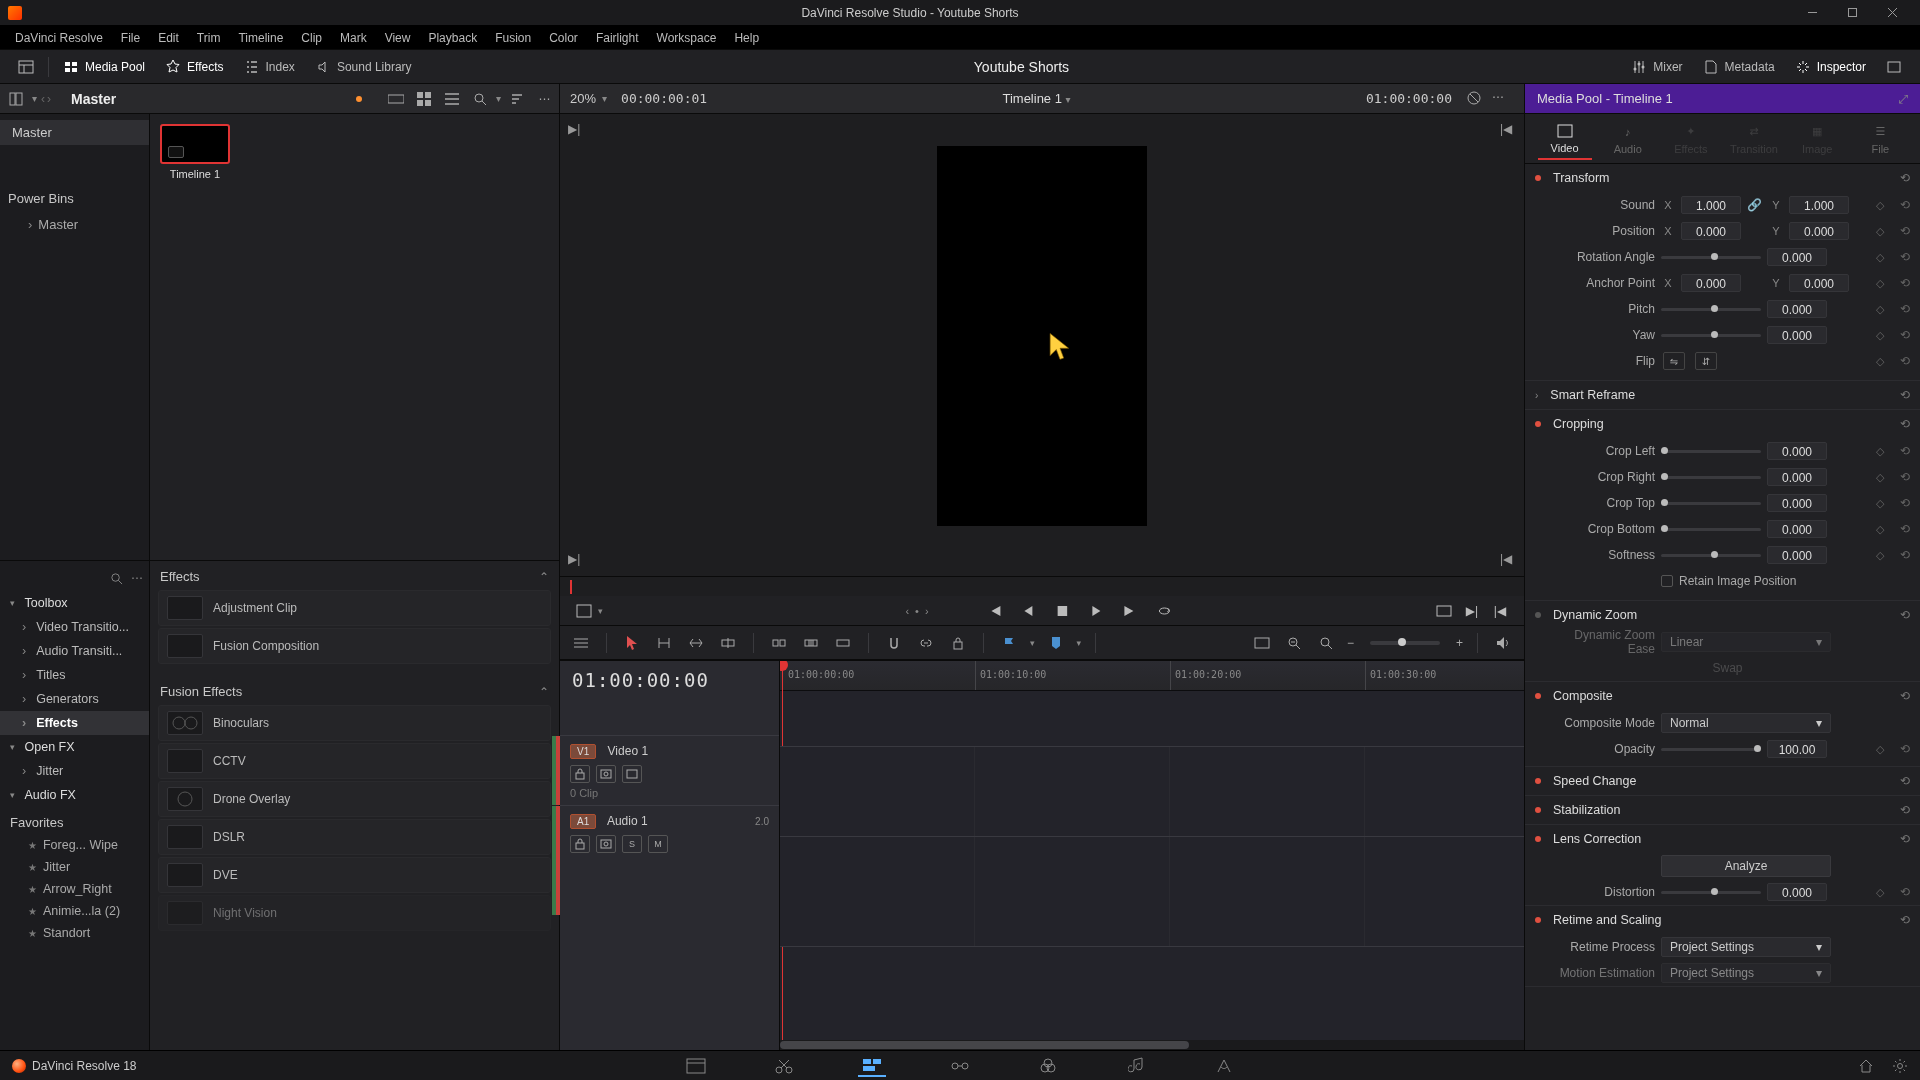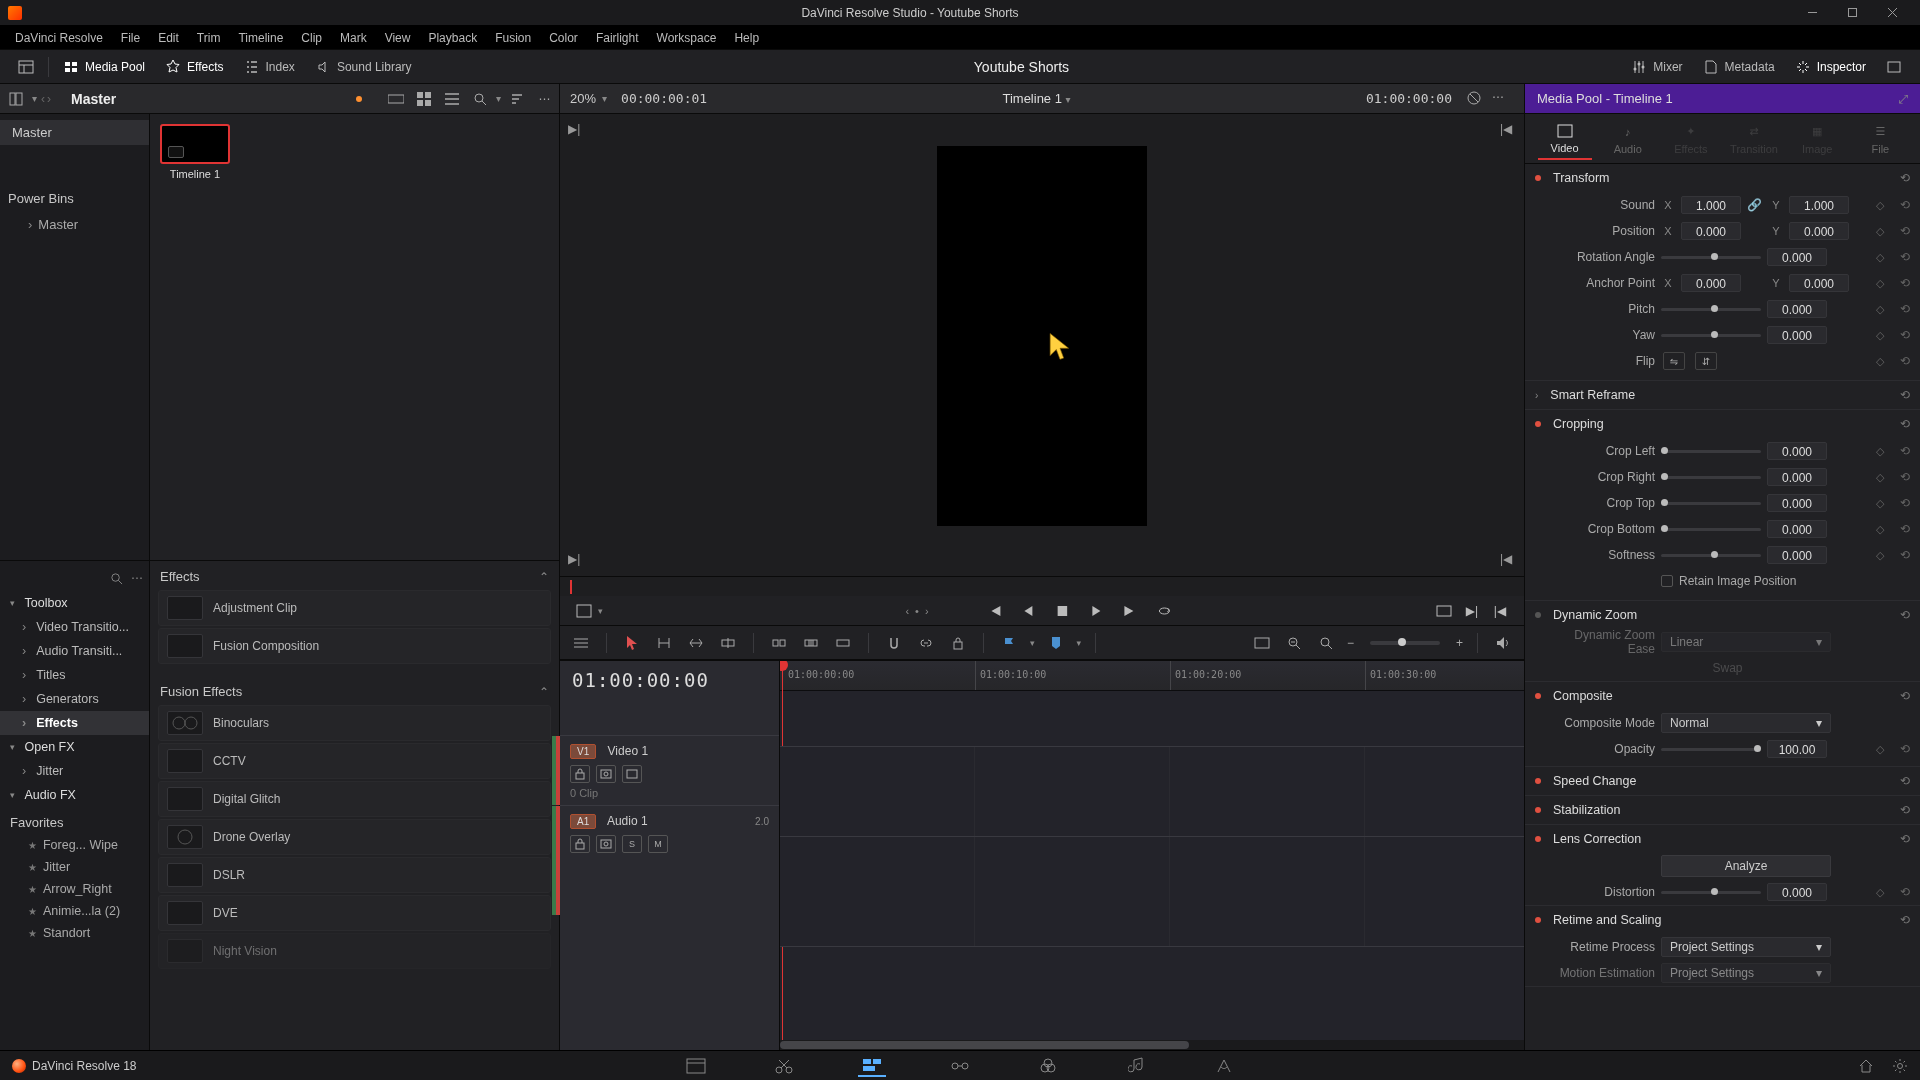--- a/index.html
+++ b/index.html
@@ -410,24 +410,20 @@
               <svg width="28" height="16" viewBox="0 0 28 16">
                 <circle cx="8" cy="8" r="6" fill="none" stroke="#555"></circle>
                 <circle cx="20" cy="8" r="6" fill="none" stroke="#555"></circle>
               </svg>
             </div>
             <span class="fx-name">Binoculars</span>
           </div>
         <div class="fx-item">
             <div class="fx-thumb"></div>
             <span class="fx-name">CCTV</span>
-          </div>
-        <div class="fx-item">
-            <div class="fx-thumb"></div>
-            <span class="fx-name">Digital Glitch</span>
           </div>
         <div class="fx-item">
             <div class="fx-thumb">
               <svg width="24" height="18" viewBox="0 0 24 18">
                 <circle cx="12" cy="9" r="7" fill="none" stroke="#555"></circle>
               </svg>
             </div>
             <span class="fx-name">Drone Overlay</span>
           </div>
         <div class="fx-item">

